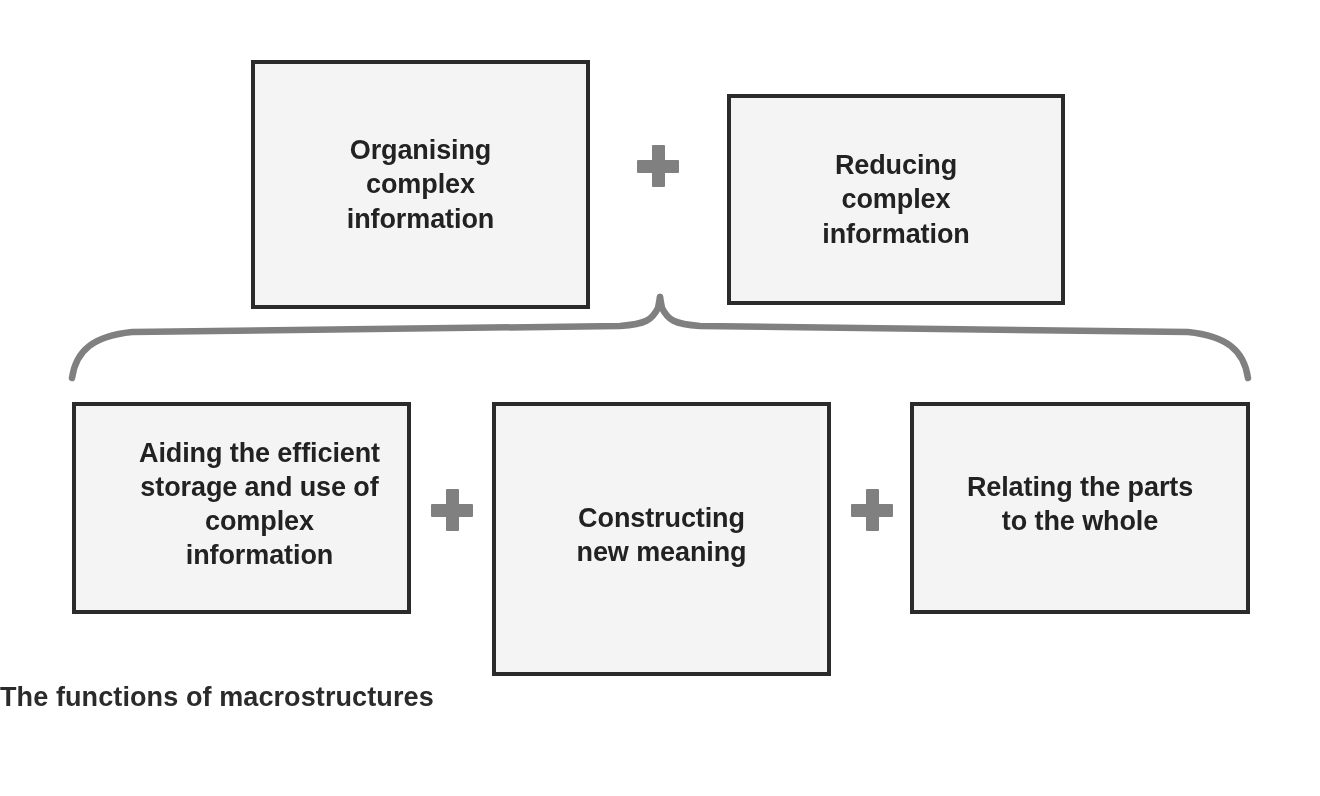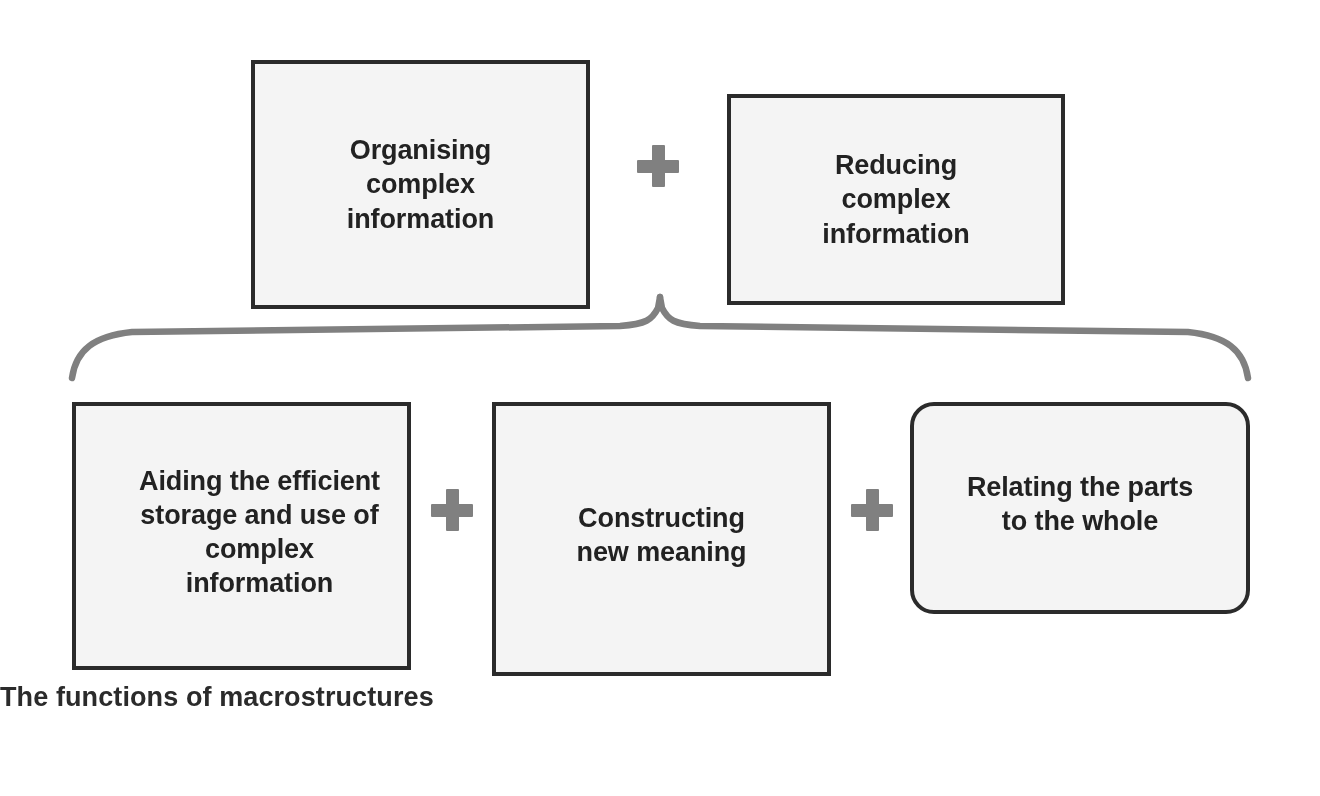--- a/index.html
+++ b/index.html
@@ -48,27 +48,27 @@
   #box-reducing {
     left: 727px;  top: 60px;  width: 338px; height: 211px; margin-top: 34px;
   }
   #box-organising .node-label,
   #box-reducing .node-label {
     font-size: 27px;
   }
 
   
   #box-aiding {
-    left: 72px;   top: 402px; width: 339px; height: 268px; padding-left: 36px;
+    left: 72px;   top: 402px; width: 339px; height: 212px; padding-left: 36px;
   }
   #box-constructing {
     left: 492px;  top: 402px; width: 339px; height: 274px;
   }
   #box-relating {
-    left: 910px;  top: 402px; width: 340px; height: 212px; border-radius: 24px;
+    left: 910px;  top: 402px; width: 340px; height: 212px;
   }
   
   #box-aiding .node-label,
   #box-constructing .node-label,
   #box-relating .node-label {
     font-size: 27px;
     position: relative;
     top: -4px;
   }
 

